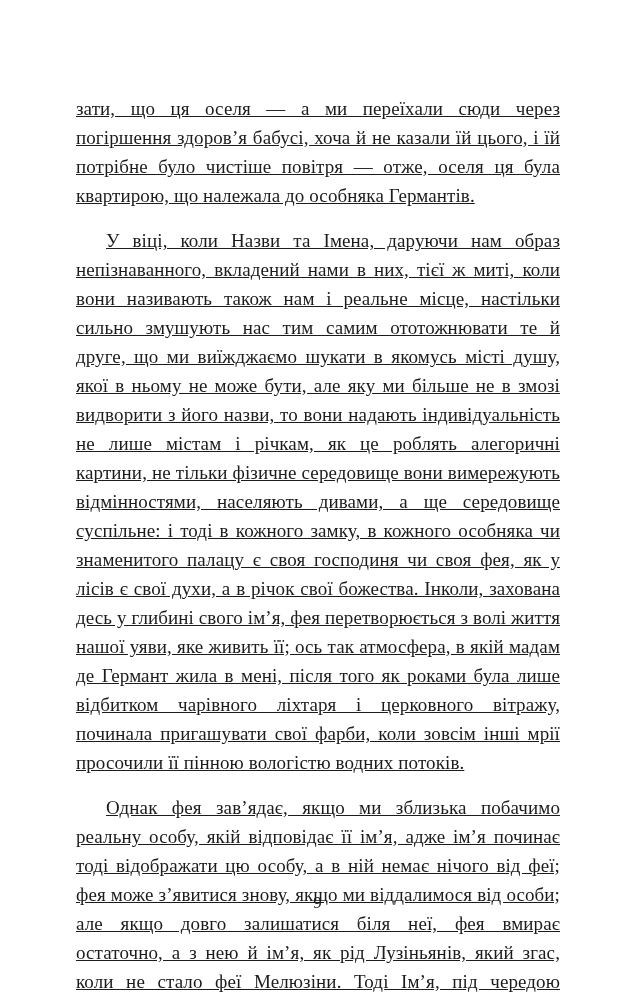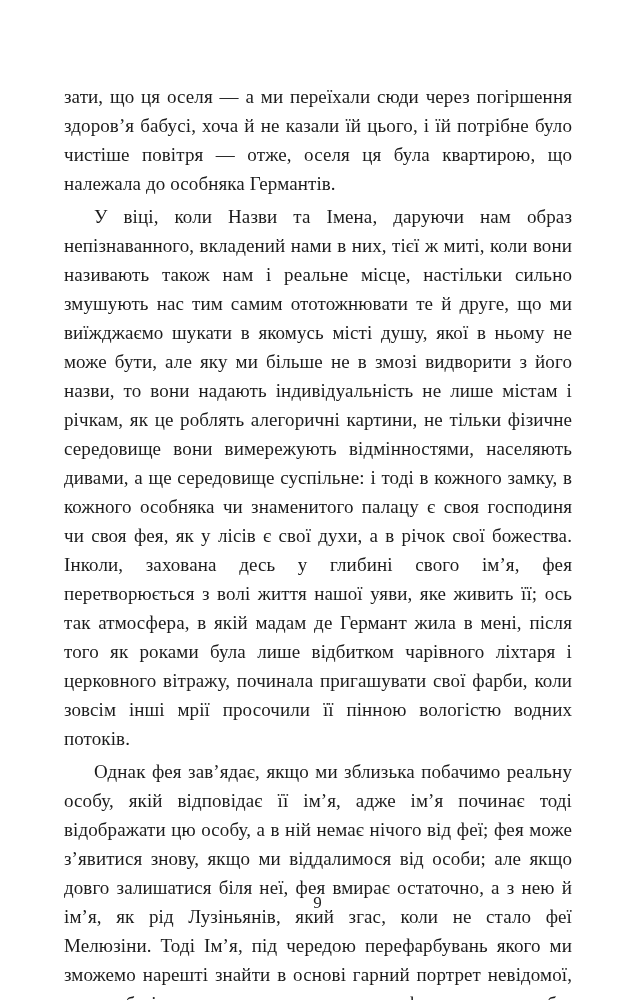--- a/index.html
+++ b/index.html
@@ -22,23 +22,24 @@
     left: 60px;
     width: 516px;
     font-size: 19px;
     line-height: 29px;
     text-align: justify;
     hyphens: auto;
     -webkit-hyphens: auto;
     letter-spacing: 0.1px;
   }
   .text-block p {
-    margin: 4px;
+    margin: 16px;
     padding: 0;
     text-indent: 30px;
+    text-decoration: underline;
   }
   .text-block p.no-indent {
     text-indent: 0;
   }
   .page-number {
     position: absolute;
     top: 893px;
     left: 0;
     width: 635px;
     text-align: center;

